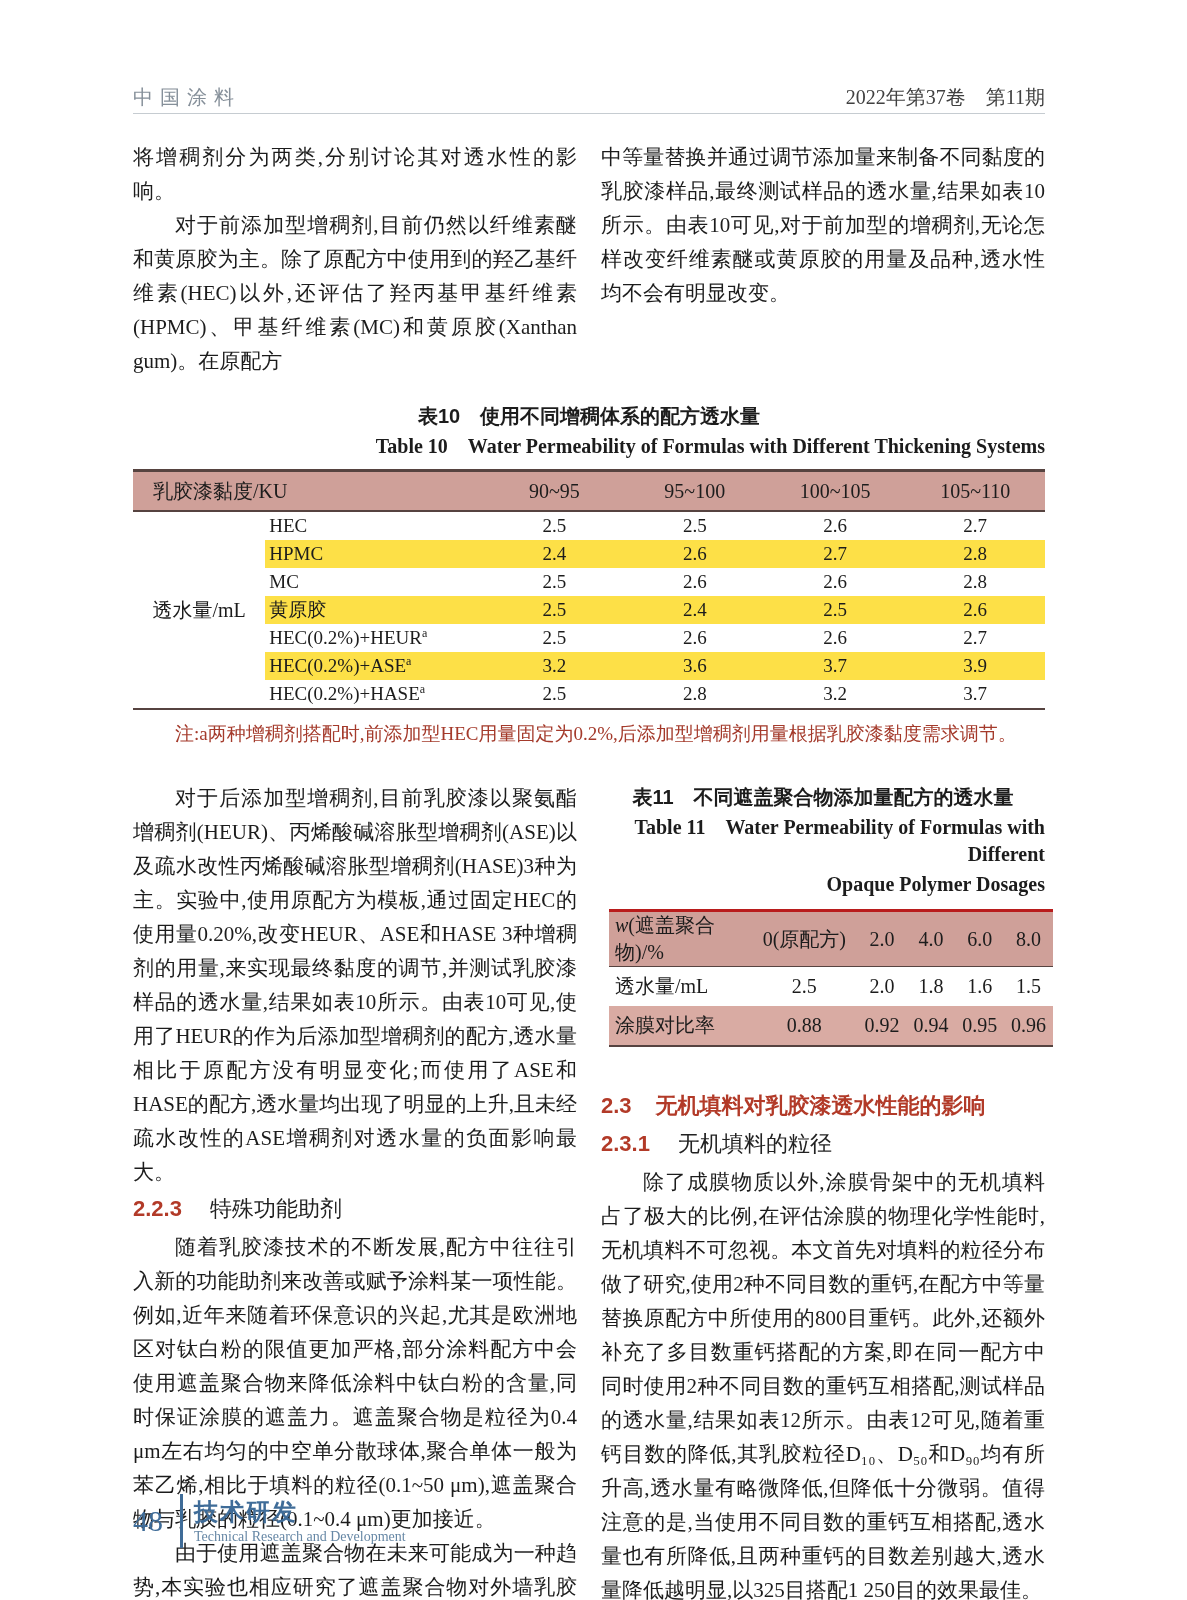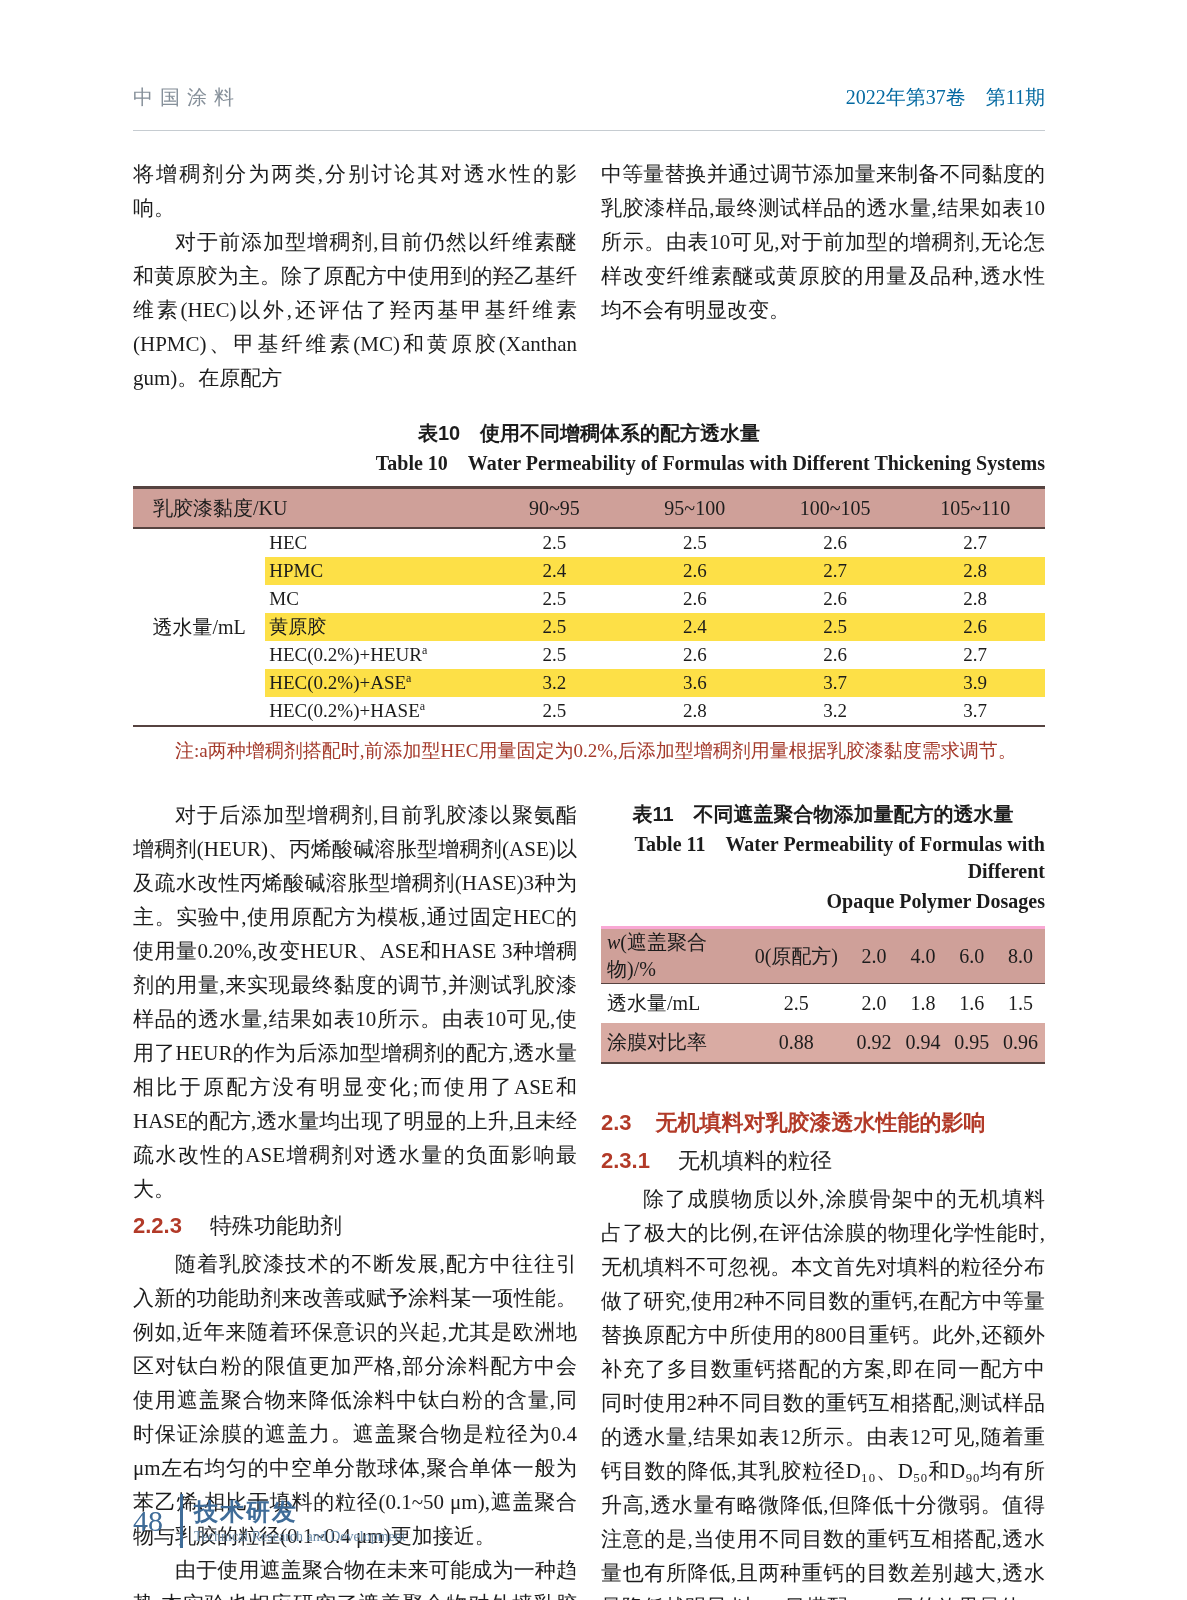--- a/index.html
+++ b/index.html
@@ -13,24 +13,24 @@
     font-family: "Liberation Serif", serif;
     color: #1c1c1c;
     overflow: hidden;
   }
   
   .header {
     display: flex;
     justify-content: space-between;
     align-items: flex-end;
     border-bottom: 1px solid #c6ccd1;
-    padding-bottom: 19px;
+    padding-bottom: 2px;
   }
   .journal { font-size: 20px; color: #858f99; letter-spacing: 7px; }
-  .issue   { font-size: 20px; color: #0369a1; }
+  .issue   { font-size: 20px; color: #404040; }
   
   .cols { display: flex; gap: 24px; }
   .cols.intro { margin-top: 26px; }
   .cols.block2 { margin-top: 34px; }
   .col { flex: 1 1 0; min-width: 0; }
   p { margin: 0; font-size: 21px; line-height: 34px; text-align: justify; }
   p.indent { text-indent: 2em; }
   
   .table10-block { margin-top: 24px; }
   .tbl-title-zh {
@@ -48,21 +48,21 @@
   .t10 tr.thead td { background: #cfa099; height: 36px; font-size: 20px;
                      border-bottom: 2px solid #564340; }
   .t10 td.hleft { text-align: left; padding-left: 20px; }
   .t10 td.group { background: #ffffff; font-size: 20px; }
   .t10 td.name { text-align: left; padding-left: 4px; }
   .t10 tr.shaded td { background: #fde047; }
   .t10 sup { font-size: 12px; }
   .note { margin-top: 11px; padding-left: 42px; color: #a43a2b; font-size: 19px; }
   .t11block { margin-top: 2px; }
   .t11 { margin-top: 11px; font-size: 20px;
-         border-top: 3px solid #f9a8d4; border-bottom: 2px solid #564340; }
+         border-top: 3px solid #b91c1c; border-bottom: 2px solid #564340; margin-left: 8px; }
   .t11 td { text-align: center; height: 39px; padding: 0 2px; }
   .t11 tr.thead td { background: #cfa099; border-bottom: 1.5px solid #564340; }
   .t11 td.hleft, .t11 td.name { text-align: left; padding-left: 6px; }
   .t11 tr.shaded2 td { background: #d9aba3; }
   .t11 em { font-style: italic; }
   
   .h-red {
     font-family: "Liberation Sans", sans-serif; font-size: 22px;
     font-weight: bold; color: #b23a28; margin: 44px 0 8px;
   }

